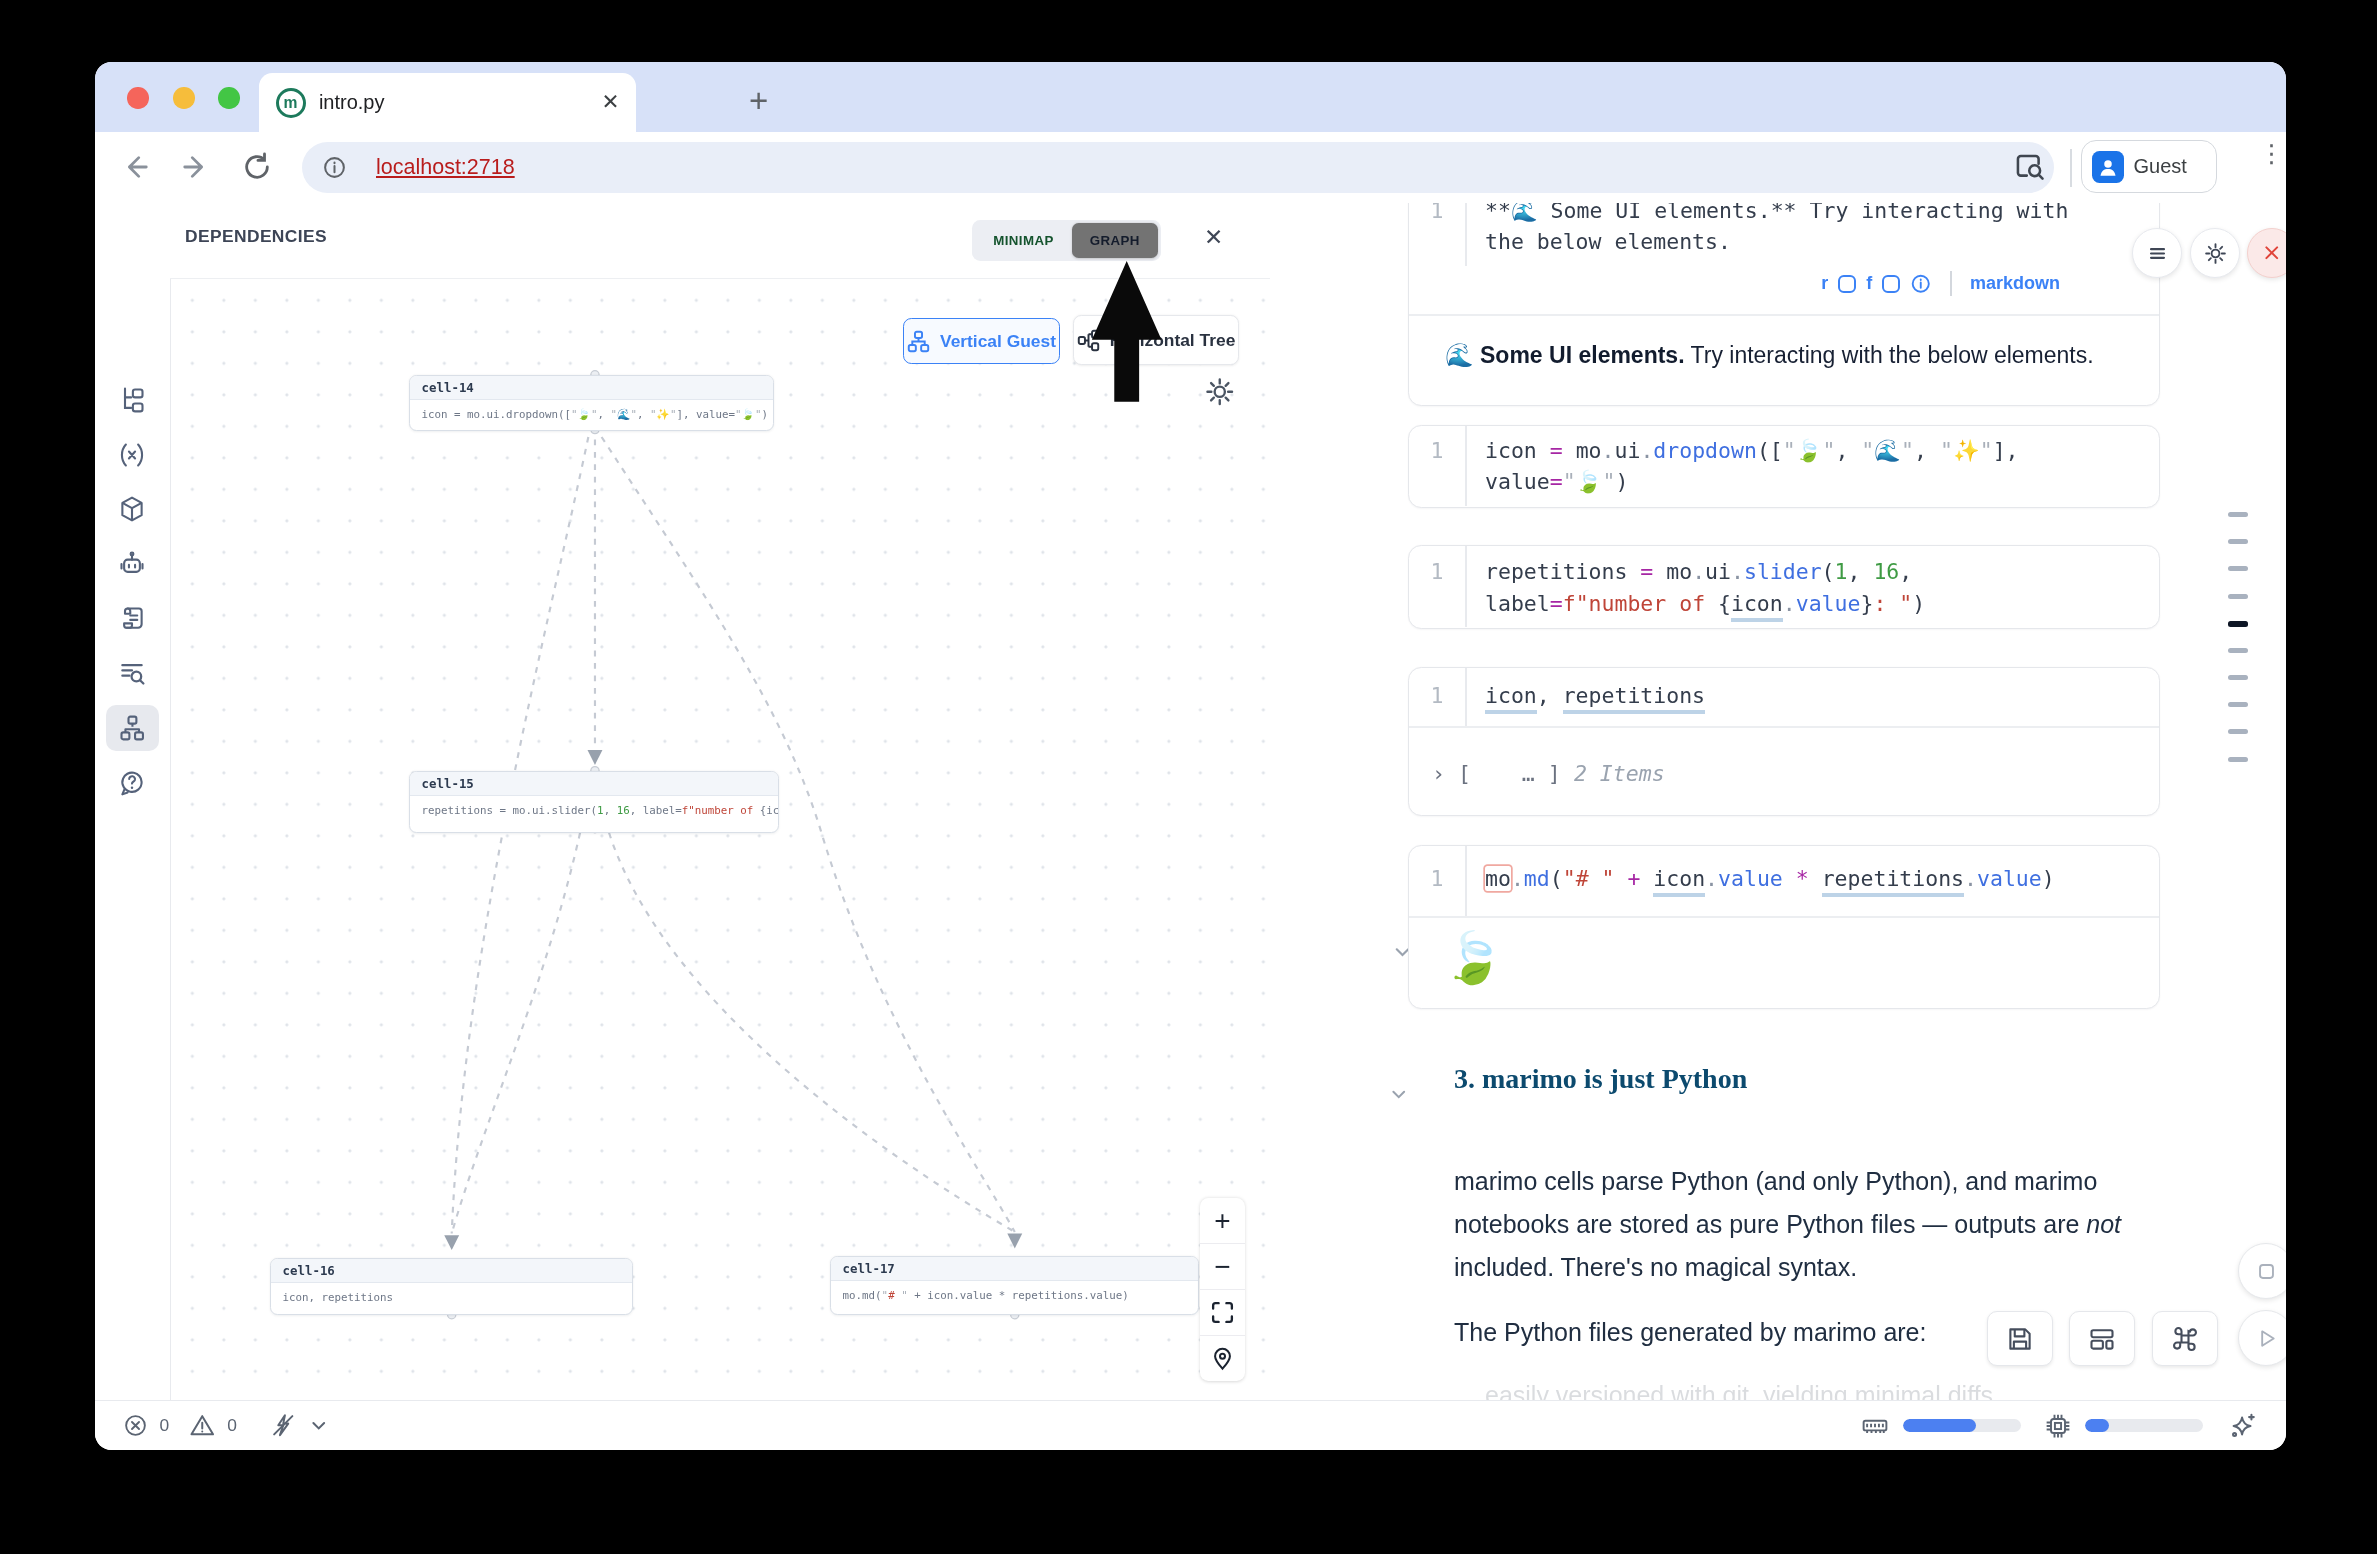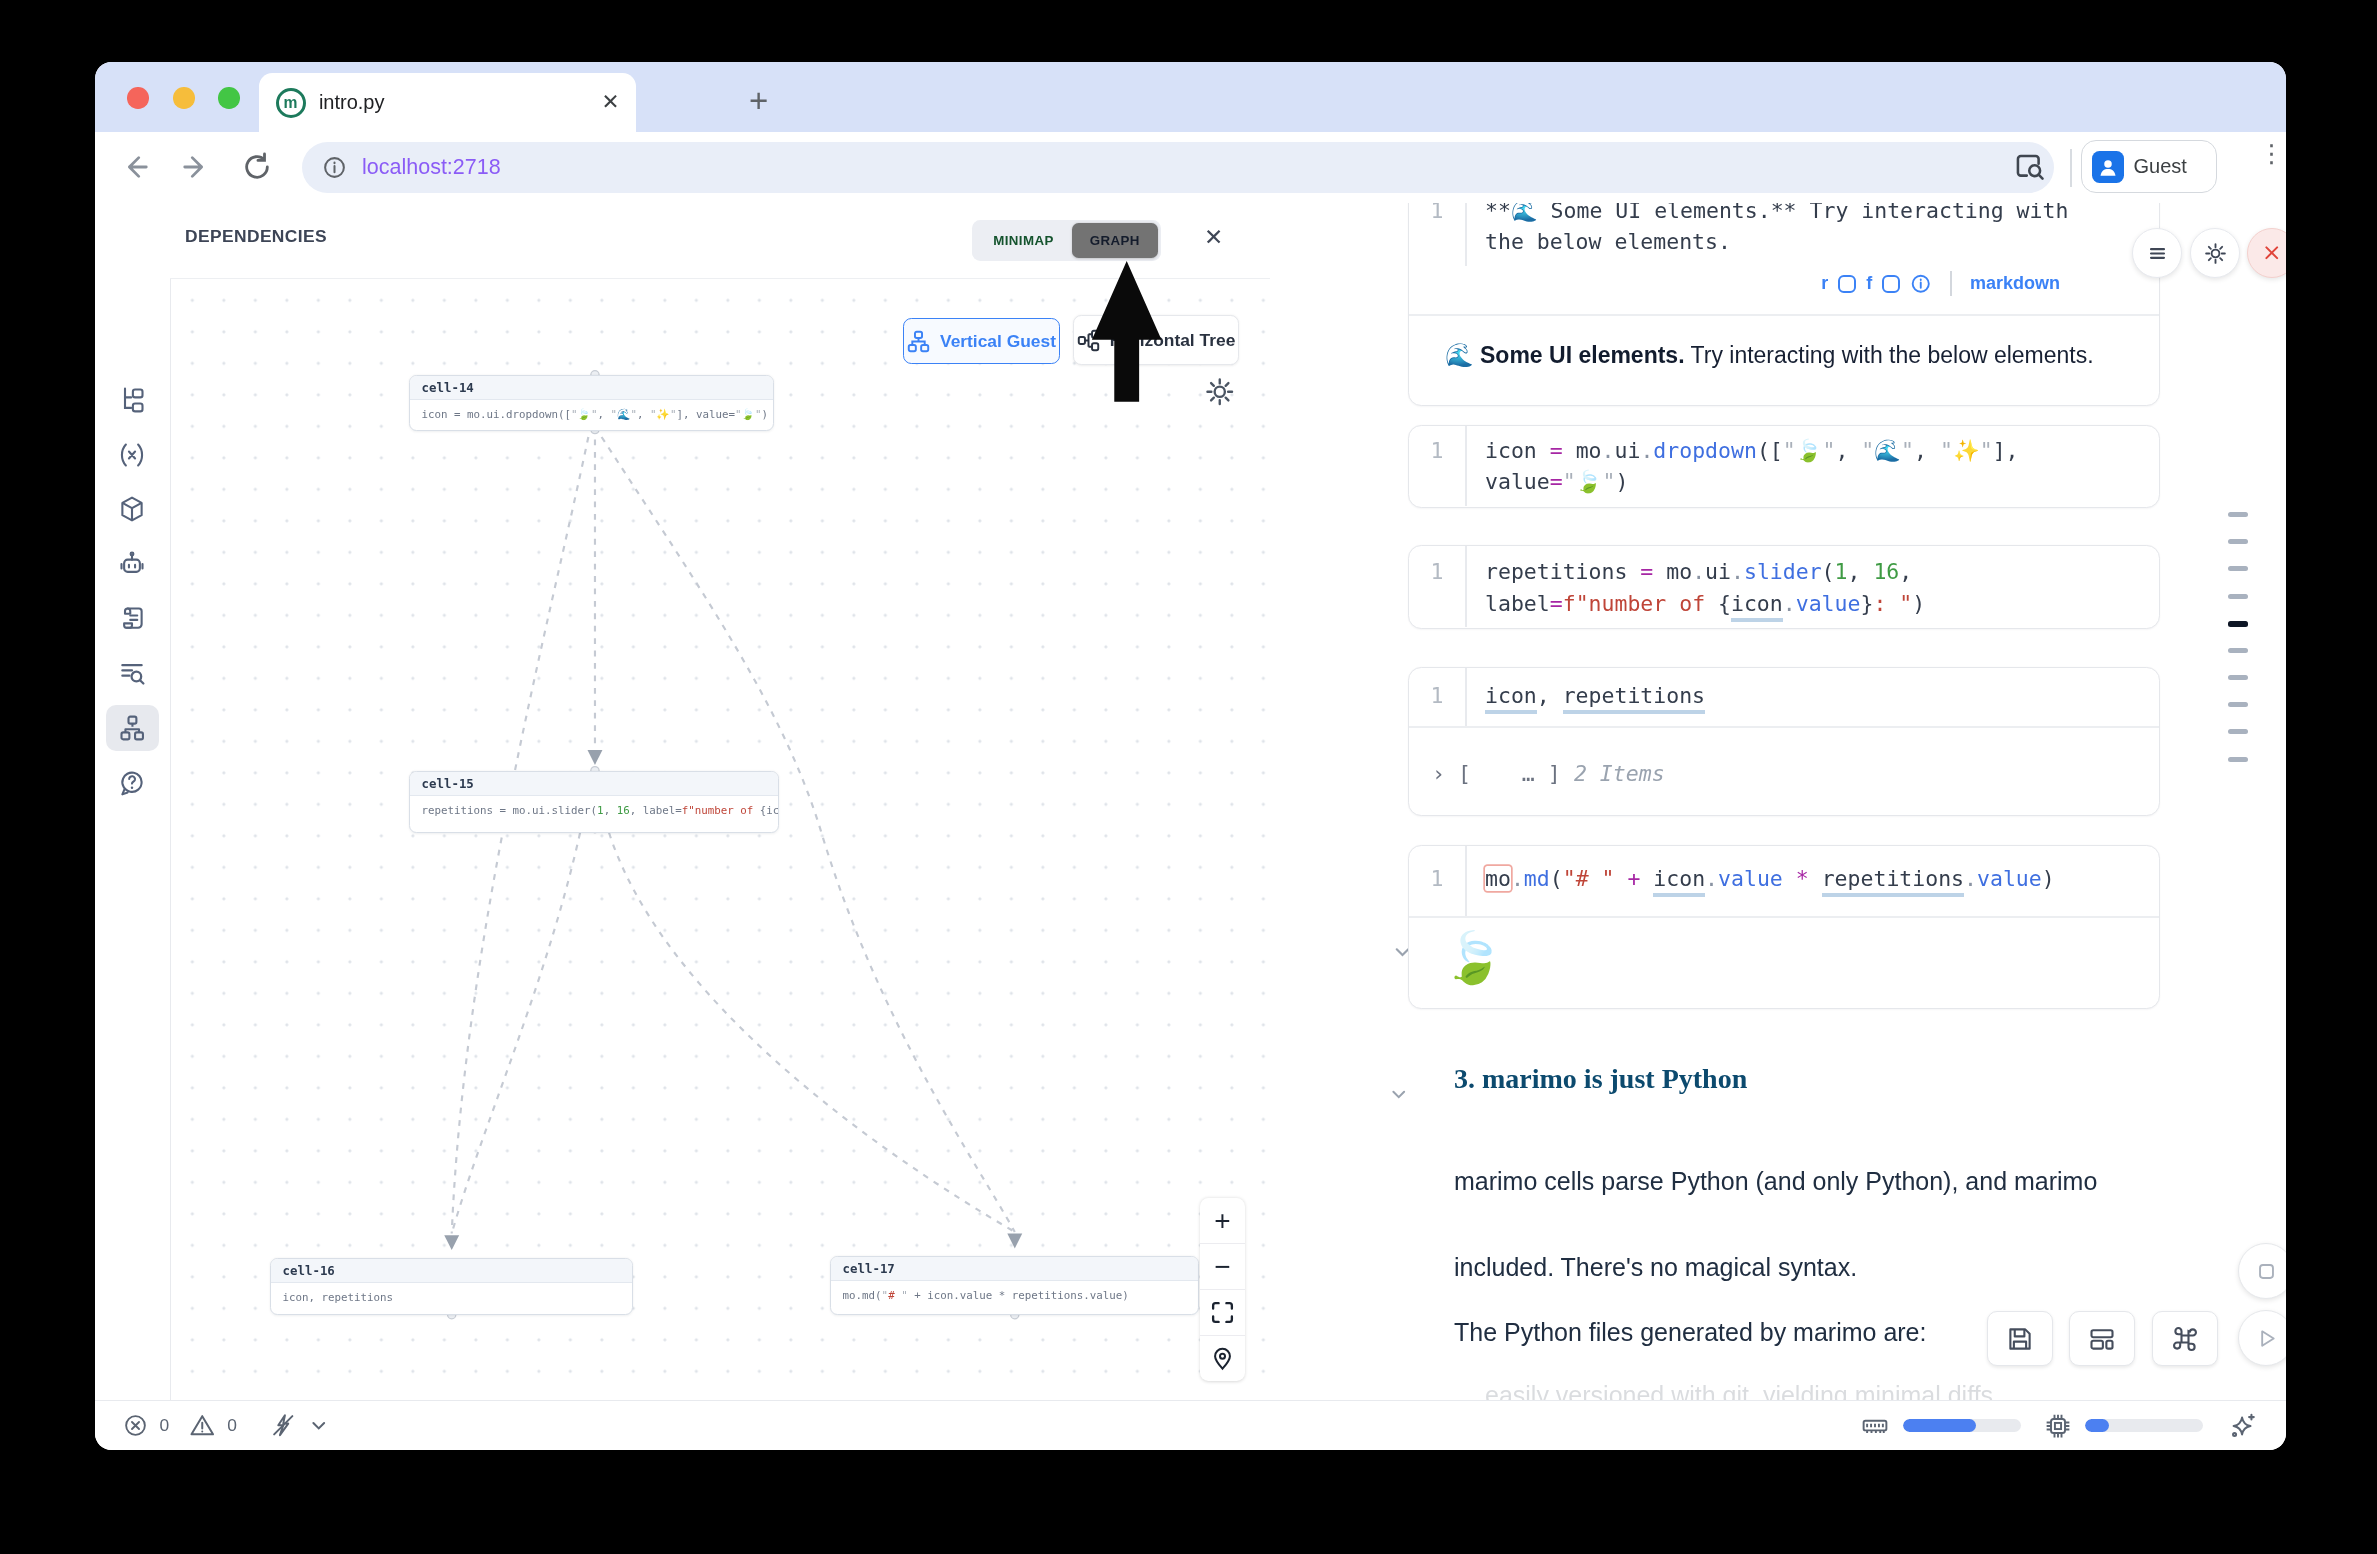--- a/index.html
+++ b/index.html
@@ -17,21 +17,21 @@
            display:flex;align-items:center;justify-content:center;font-weight:700;font-size:15.7px;color:#1d7a5c;background:#fff;}
   .tab-title{margin-left:13.3px;font-size:20px;color:#202124;}
   .tab-close{margin-left:auto;font-size:21.5px;color:#3c4043;line-height:1;cursor:default;}
   .newtab{position:absolute;left:654px;top:21.5px;font-size:33px;color:#5f6368;font-weight:300;line-height:33px;}
   
   .toolbar{position:absolute;left:0;top:70px;width:100%;height:70px;background:#fff;}
   .navbtn{position:absolute;top:15px;width:40px;height:40px;display:flex;align-items:center;justify-content:center;
           color:#8a919b;font-size:28px;}
   .urlbar{position:absolute;left:207px;top:10px;width:1752px;height:51px;border-radius:26px;background:#e9eef8;
           display:flex;align-items:center;padding:0 20px;box-sizing:border-box;}
-  .url-text{font-size:21.5px;color:#8b5cf6;margin-left:15px;}
+  .url-text{font-size:21.5px;color:#b91c1c;margin-left:29px;text-decoration:underline;}
   .guest{position:absolute;left:1986px;top:8.3px;width:136px;height:53px;border:1.7px solid #d5d9de;border-radius:15px;
          background:#fff;display:flex;align-items:center;padding:0 10px;box-sizing:border-box;gap:10px;}
   .guest-av{width:31.5px;height:31.5px;border-radius:7.5px;background:#1a73e8;display:flex;align-items:center;justify-content:center;}
   .guest-label{font-size:20px;color:#3c4043;}
   .kebab{position:absolute;left:2164px;top:15px;font-size:25px;color:#5f6368;letter-spacing:0;line-height:13.3px;text-align:center;width:25px;}
   .sep{position:absolute;left:1975px;top:16.6px;width:1.7px;height:38px;background:#d8dce1;}
   
   .content{position:absolute;left:0;top:141px;width:100%;height:1197px;background:#fff;}
   .rail{position:absolute;left:0;top:0;width:75px;height:100%;border-right:1.7px solid #e8eaee;background:#fff;}
   .rail-btn{position:absolute;left:10.8px;width:53px;height:46px;display:flex;align-items:center;justify-content:center;
@@ -414,20 +414,21 @@
           <div class="leaf" style="left:33px;top:83px">🍃</div>
         </div>
 
         <div class="chev" style="left:118px;top:880px">
           <svg width="21.5" height="21.5" viewBox="0 0 32 32" fill="none" stroke="currentColor" stroke-width="3" stroke-linecap="round">
               <path d="M8 13l8 8 8-8"></path>
             </svg>
         </div>
         <div class="md-heading" style="left:184px;top:860px">3. marimo is just Python</div>
         <div class="md-para" style="left:184px;top:957px">marimo cells parse Python (and only Python), and marimo</div>
+        <div class="md-para" style="left:184px;top:1000px"><span>notebooks are stored as pure Python files — outputs are </span><i>not</i></div>
         <div class="md-para" style="left:184px;top:1043px">included. There's no magical syntax.</div>
         <div class="md-para" style="left:184px;top:1108px">The Python files generated by marimo are:</div>
         <div class="md-para" style="left:215px;top:1171px;color:#44506033">easily versioned with git, yielding minimal diffs</div>
 
         <div class="abs" id="minimap" style="left:958px;top:0;width:20px;height:100%">
             <div class="mini-mark" style="top: 309px;"></div>
             <div class="mini-mark" style="top: 336px;"></div>
             <div class="mini-mark" style="top: 363px;"></div>
             <div class="mini-mark" style="top: 391px;"></div>
             <div class="mini-mark active" style="top: 418px;"></div>

